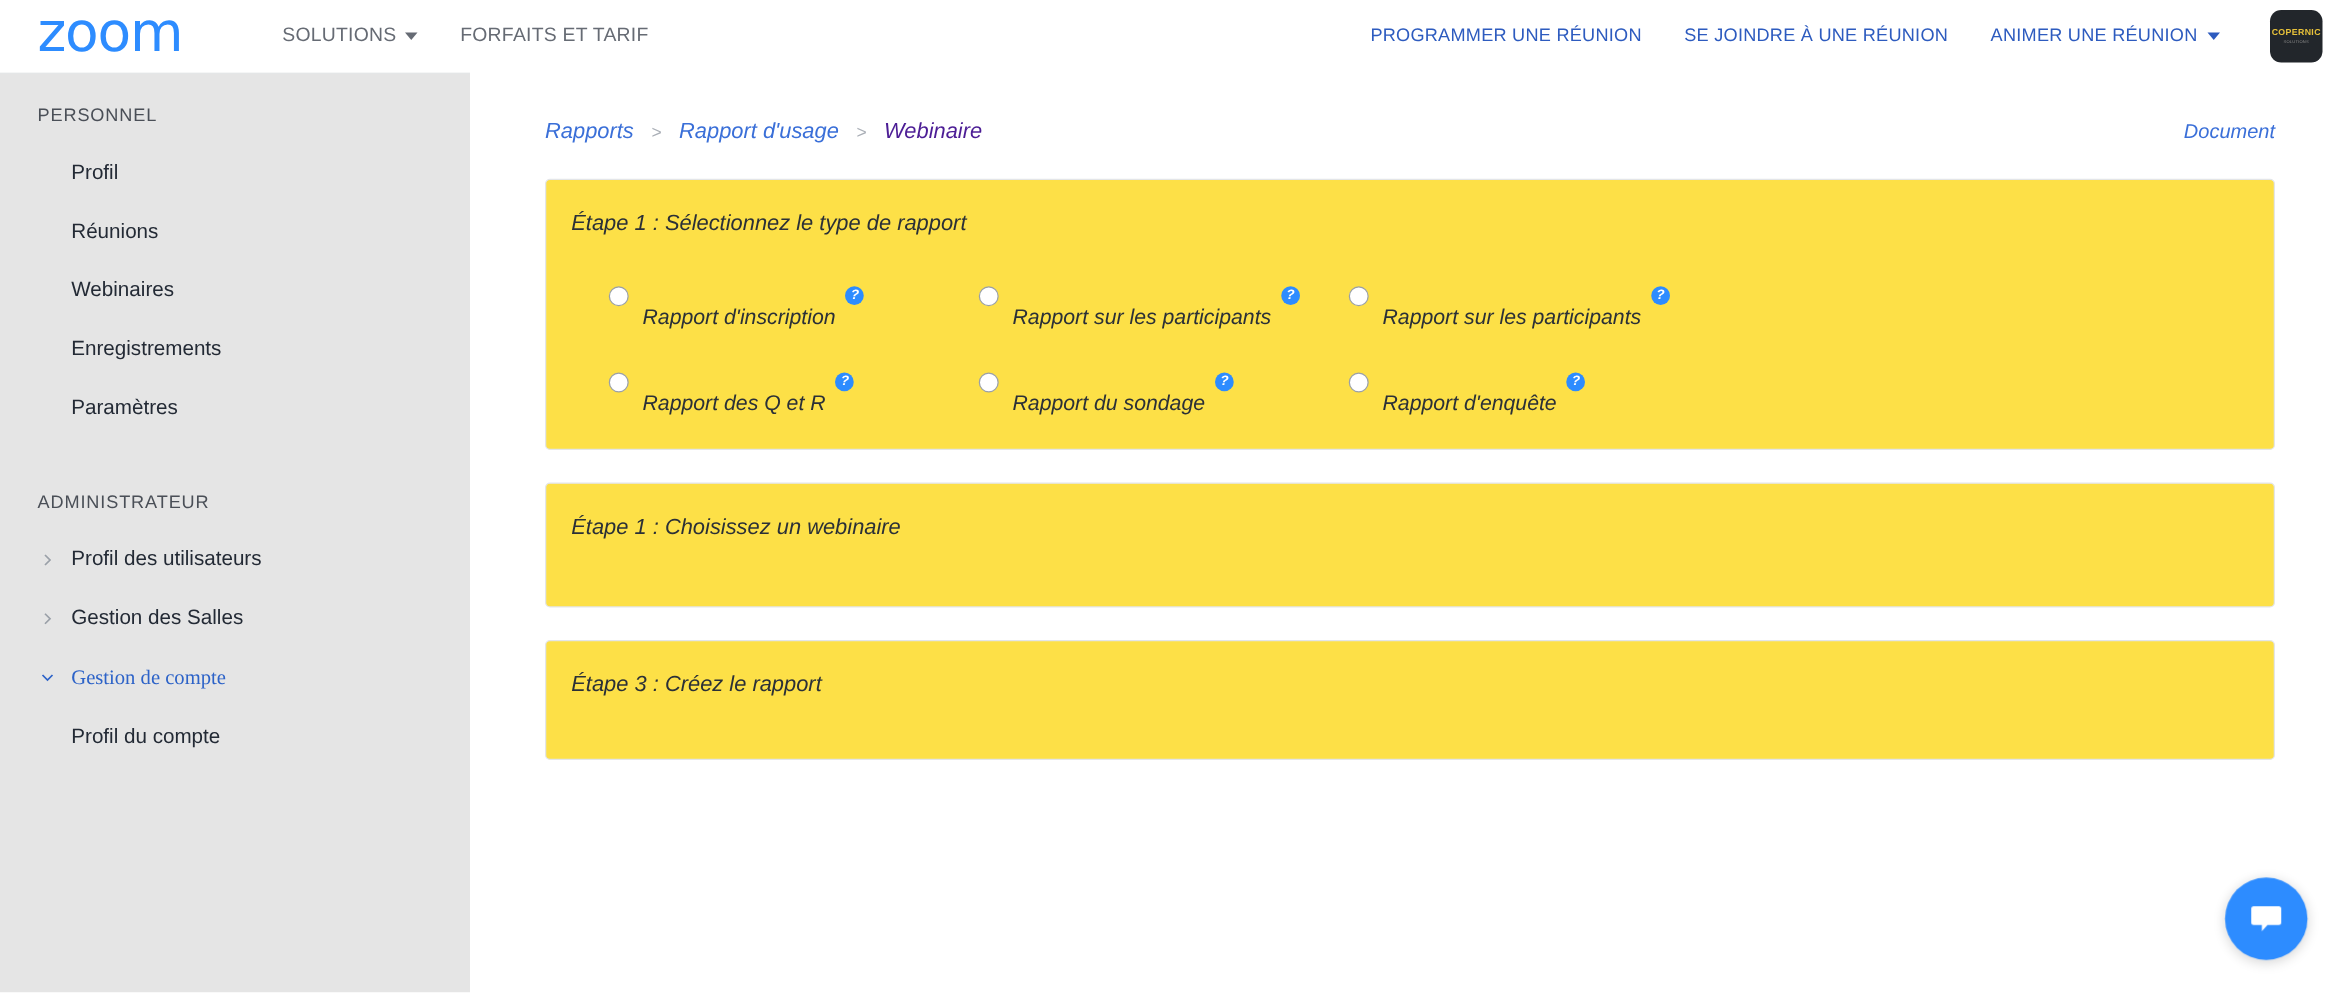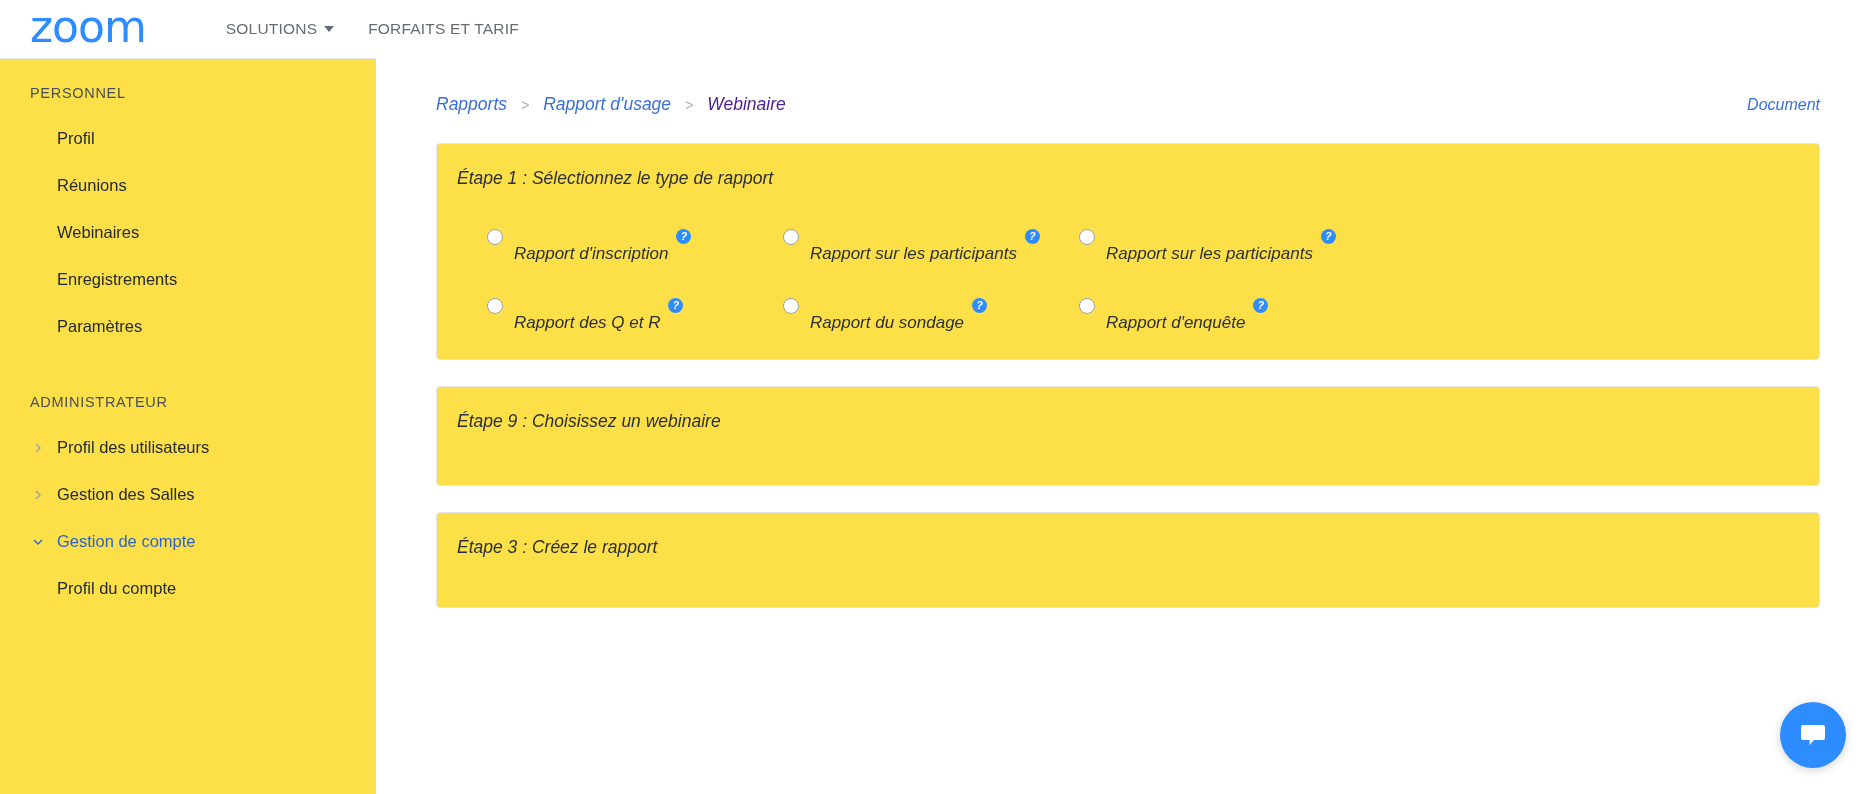--- a/index.html
+++ b/index.html
@@ -83,21 +83,21 @@
     letter-spacing: .2px;
     margin-top: 1px;
   }
 
   
   .body-wrap { display: flex; height: 736px; }
 
   
   .sidebar {
     width: 376px;
-    background: #fde047;
+    background: #e5e5e5;
     border-top: 1px solid #e4e6e8;
     padding-top: 26px;
     flex-shrink: 0;
     overflow: hidden;
   }
   .side-section {
     font-size: 14.5px;
     color: #4a4f57;
     letter-spacing: .7px;
     padding: 0 0 0 30px;
@@ -107,21 +107,21 @@
   .side-item {
     font-size: 16.5px;
     color: #232a35;
     padding: 14px 0 14px 57px;
     cursor: pointer;
     white-space: nowrap;
     position: relative;
   }
   .side-item.sub { padding-left: 57px; }
   .side-item.expandable { padding-left: 57px; }
-  .side-item.active { color: #2d63c8; }
+  .side-item.active { color: #2d63c8; font-family: Liberation Serif, serif; }
   .chev {
     position: absolute;
     left: 32px;
     top: 50%;
     transform: translateY(-50%);
     width: 12px; height: 12px;
     color: #9aa0a8;
   }
   .side-item.active .chev { color: #2d63c8; }
 
@@ -237,20 +237,32 @@
 <div class="header">
   <div class="hdr-left">
     <div class="logo">zoom</div>
     <div class="hdr-link">
       <span>SOLUTIONS</span>
       <span class="caret"></span>
     </div>
     <div class="hdr-link">FORFAITS ET TARIF</div>
   </div>
 
+  <div class="hdr-right">
+    <div class="hdr-link-blue">PROGRAMMER UNE RÉUNION</div>
+    <div class="hdr-link-blue">SE JOINDRE À UNE RÉUNION</div>
+    <div class="hdr-link-blue">
+      <span>ANIMER UNE RÉUNION</span>
+      <span class="caret"></span>
+    </div>
+    <div class="avatar">
+      <div class="avatar-txt">COPERNIC</div>
+      <div class="avatar-sub">SOLUTIONS</div>
+    </div>
+  </div>
 </div>
 
 <div class="body-wrap">
 
   <div class="sidebar">
 
     <div class="side-section">PERSONNEL</div>
     <div class="side-item">Profil</div>
     <div class="side-item">Réunions</div>
     <div class="side-item">Webinaires</div>
@@ -328,21 +340,21 @@
         </label>
         <label class="radio-item">
           <span class="radio-dot"></span>
           <span class="radio-label">Rapport d'enquête</span>
           <span class="help-ico">?</span>
         </label>
       </div>
     </div>
 
     <div class="card step2">
-      <div class="card-title">Étape 9 : Choisissez un webinaire</div>
+      <div class="card-title">Étape 1 : Choisissez un webinaire</div>
     </div>
 
     <div class="card step3">
       <div class="card-title">Étape 3 : Créez le rapport</div>
     </div>
   </div>
 </div>
 
 <div class="chat-fab">
   <svg width="26" height="24" viewBox="0 0 26 24">

